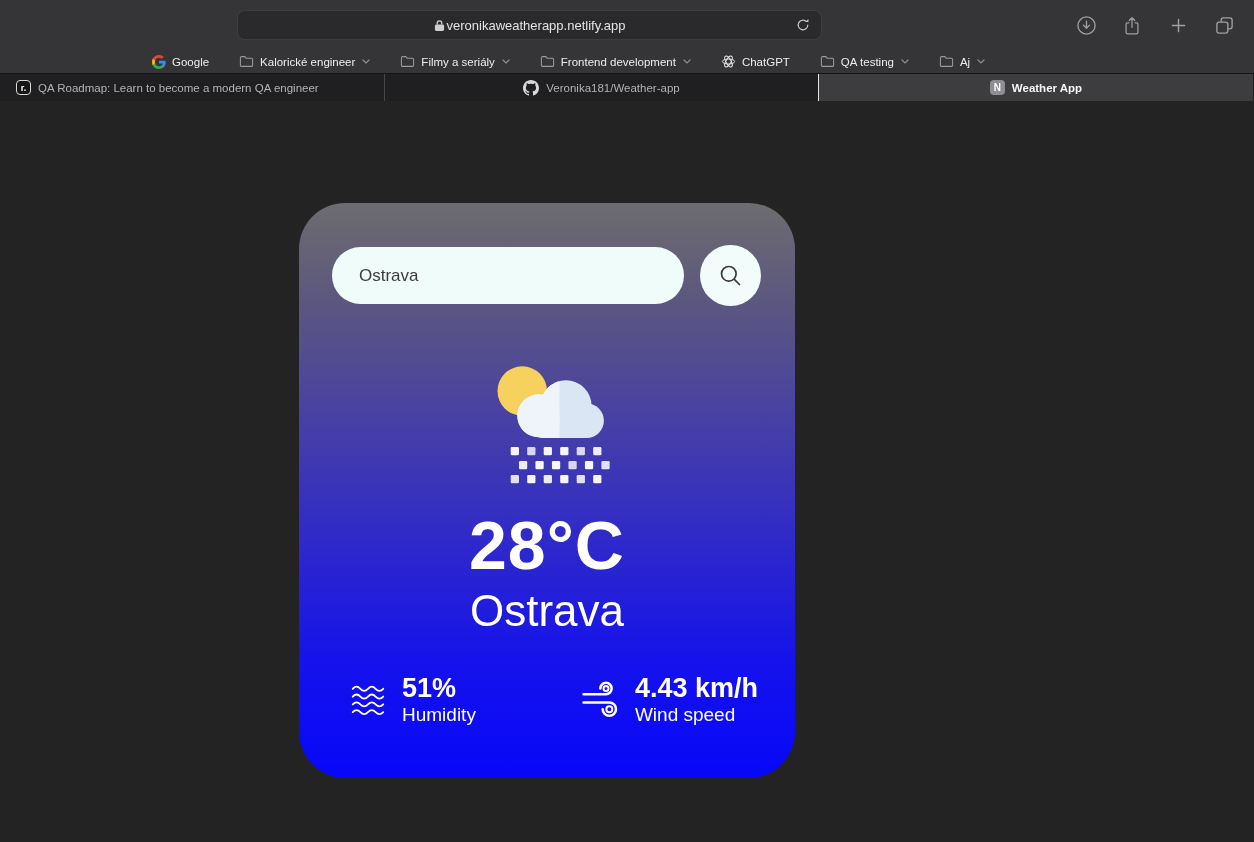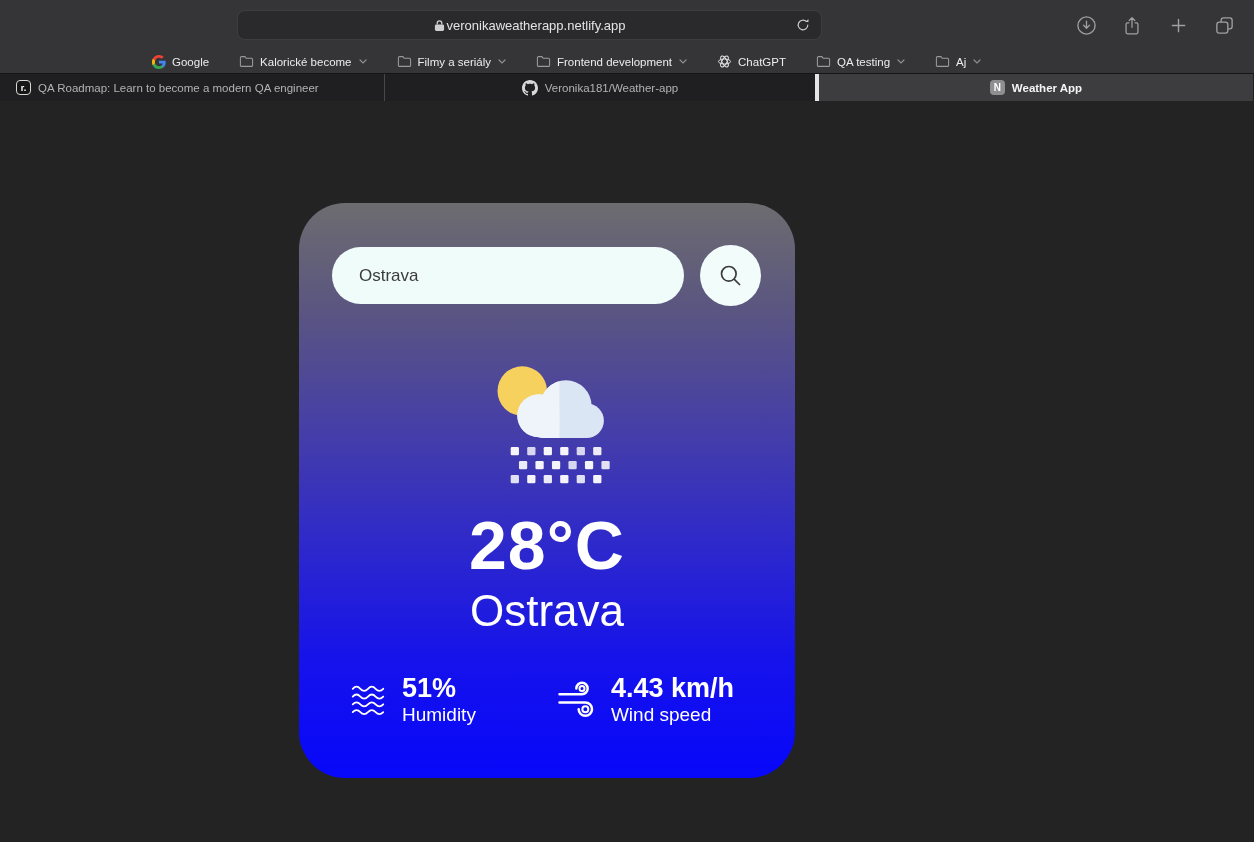--- a/index.html
+++ b/index.html
@@ -22,21 +22,21 @@
   .bm-item { display:flex; align-items:center; gap:6px; color:#ececee; font-size:11.5px; font-weight:500; cursor:pointer; white-space:nowrap; }
   .bm-item .chev { margin-left:1px; display:flex; }
   .badge { display:inline-flex; align-items:center; justify-content:center; border-radius:4px; font-weight:bold; }
   .roadmap-badge { width:15px; height:15px; background:#161616; border:1.4px solid #d8d8d8; color:#fff; font-size:9px; }
   .n-badge { width:15px; height:15px; background:#8e8e93; color:#fff; font-size:10px; }
 
   .tabbar { height:28px; display:flex; background:#1f1f21; border-top:1px solid #151515; }
   .tab { display:flex; align-items:center; justify-content:center; gap:7px; font-size:11.5px; color:#b2b2b4;
          cursor:pointer; overflow:hidden; white-space:nowrap; }
   .tab-1 { width:385px; justify-content:flex-start; padding-left:16px; border-right:1px solid #48484a; }
-  .tab-2 { width:434px; border-right:4px solid #e5e5e5; }
+  .tab-2 { width:434px; border-right:1px solid #e5e5e5; }
   .tab-3 { width:434px; background:#3d3d40; color:#f4f4f6; font-weight:600; }
 
   
   .content { position:absolute; top:101px; left:16px; width:1254px; height:741px; background:#232323; }
   .edge-strip { position:absolute; right:0; top:0; width:5px; height:741px;
     background:linear-gradient(180deg,#6e3a52 0%,#53496f 4%,#4a4471 18%,#31406e 26%,#1d3c68 33%,#1f4a5f 45%,#2a5a54 55%,#33704f 70%,#42904f 85%,#4aa24c 100%); }
 
   .weather-card { position:absolute; left:283px; top:102px; width:496px; height:575px; border-radius:46px;
     background:linear-gradient(180deg,#6d6c6f 0%,#5b5680 18%,#4740a5 38%,#2d28cc 60%,#1512ec 80%,#0707fa 100%);
     display:flex; flex-direction:column; align-items:center; color:#fff; }
@@ -45,21 +45,21 @@
   .search-input { width:352px; height:57px; border:none; outline:none; border-radius:29px; background:#f0fcfa;
     font-family:"Liberation Sans","DejaVu Sans",sans-serif; font-size:17px; color:#3c3c3c; padding:0 27px; }
   .search-btn { margin-left:16px; width:61px; height:61px; border:none; border-radius:50%; background:#f2fdfb;
     display:flex; align-items:center; justify-content:center; cursor:pointer; }
 
   .weather-icon { margin-top:52px; }
 
   .temperature { margin-top:22px; font-size:68px; font-weight:700; line-height:1; letter-spacing:1px; }
   .city { margin-top:8px; font-size:44px; font-weight:400; line-height:1.1; }
 
-  .stats { margin-top:38px; width:100%; display:flex; padding-left:52px; gap:80px; }
+  .stats { margin-top:38px; width:100%; display:flex; padding-left:52px; gap:104px; }
   .stat { display:flex; align-items:center; gap:13px; }
   .stat-text { display:flex; flex-direction:column; }
   .stat-value { font-size:27px; font-weight:600; line-height:1.15; }
   .stat-label { font-size:19px; font-weight:400; line-height:1.2; }
 </style>
 </head>
 <body>
 
 <div class="window">
 
@@ -117,21 +117,21 @@
             <path fill="#34A853" d="M9 18c2.43 0 4.467-.806 5.956-2.18l-2.908-2.259c-.806.54-1.837.86-3.048.86-2.344 0-4.328-1.584-5.036-3.711H.957v2.332A8.997 8.997 0 0 0 9 18z"></path>
             <path fill="#FBBC05" d="M3.964 10.71A5.41 5.41 0 0 1 3.682 9c0-.593.102-1.17.282-1.71V4.958H.957A8.996 8.996 0 0 0 0 9c0 1.452.348 2.827.957 4.042l3.007-2.332z"></path>
             <path fill="#EA4335" d="M9 3.58c1.321 0 2.508.454 3.44 1.345l2.582-2.58C13.463.891 11.426 0 9 0A8.997 8.997 0 0 0 .957 4.958L3.964 7.29C4.672 5.163 6.656 3.58 9 3.58z"></path>
           </svg>
         <span>Google</span>
       </span>
       <span class="bm-item">
         <svg width="15" height="13" viewBox="0 0 18 16">
             <path d="M1.5 3.5A1.5 1.5 0 0 1 3 2h4l1.6 2H15a1.5 1.5 0 0 1 1.5 1.5v7A1.5 1.5 0 0 1 15 14H3a1.5 1.5 0 0 1-1.5-1.5z" fill="none" stroke="#9a9a9e" stroke-width="1.3"></path>
           </svg>
-        <span>Kalorické become</span>
+        <span>Kalorické engineer</span>
         <span class="chev">
             <svg width="8" height="5" viewBox="0 0 8 5">
               <path d="M1 1l3 3 3-3" stroke="#8f8f93" fill="none" stroke-width="1.2" stroke-linecap="round"></path>
             </svg>
           </span>
       </span>
       <span class="bm-item">
         <svg width="15" height="13" viewBox="0 0 18 16">
             <path d="M1.5 3.5A1.5 1.5 0 0 1 3 2h4l1.6 2H15a1.5 1.5 0 0 1 1.5 1.5v7A1.5 1.5 0 0 1 15 14H3a1.5 1.5 0 0 1-1.5-1.5z" fill="none" stroke="#9a9a9e" stroke-width="1.3"></path>
           </svg>

